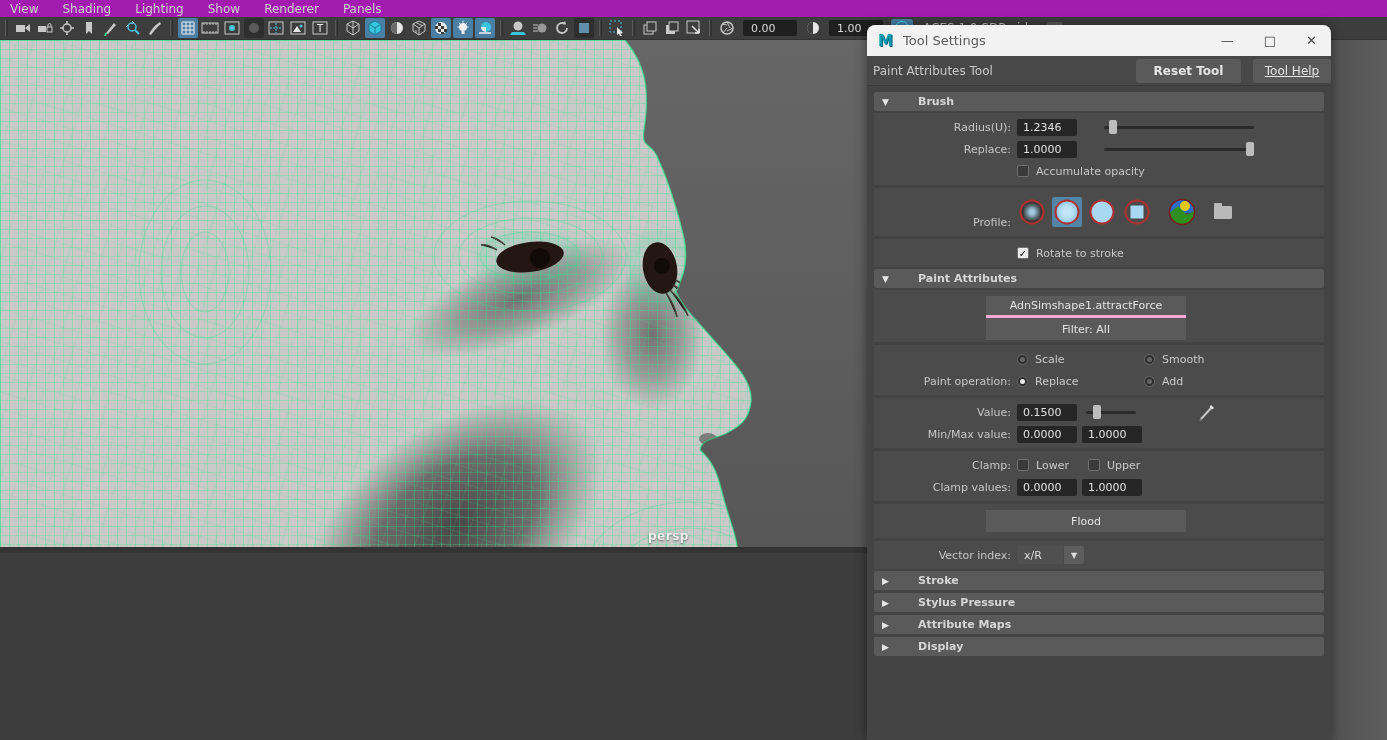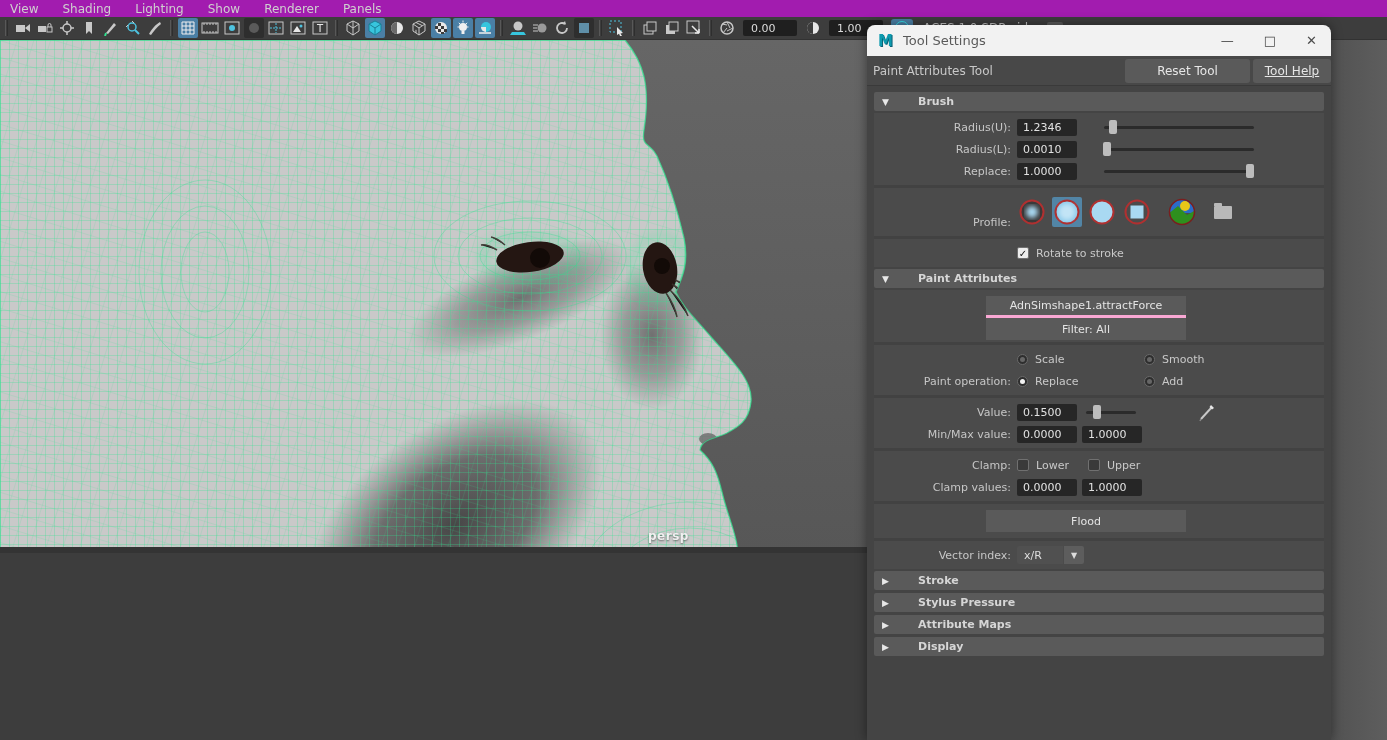--- a/index.html
+++ b/index.html
@@ -30,21 +30,21 @@
   .right-gutter { position:absolute; left:1331px; top:26px; width:56px; height:714px; background:linear-gradient(90deg,#525252,#5e5e5e); z-index:1; }
 
   
   .toolwin { position:absolute; left:867px; top:25px; width:464px; height:715px; background:#444444; border-radius:8px 8px 0 0; box-shadow:0 0 12px rgba(0,0,0,.45); z-index:10; display:flex; flex-direction:column; }
   .titlebar { height:31px; background:#f2f2f2; border-radius:8px 8px 0 0; display:flex; align-items:center; padding:0 14px 0 10px; color:#5a5a5a; font-size:13px; }
   .mlogo { width:17px; height:17px; margin-right:9px; font-weight:bold; font-size:15px; color:#0d9aae; display:flex; align-items:center; justify-content:center; text-shadow:1px 1px 0 #0a5f74; }
   .wincontrols { margin-left:auto; display:flex; gap:30px; color:#4a4a4a; font-size:13px; }
   .wincontrols span { cursor:default; }
   .toolhead { height:30px; background:#484848; border-bottom:1px solid #3a3a3a; display:flex; align-items:center; padding-left:6px; font-size:12px; color:#c8c8c8; }
   .toolhead .btn { height:24px; background:#5a5a5a; border-radius:3px; color:#e6e6e6; display:flex; align-items:center; justify-content:center; font-size:12px; }
-  .btn-reset { width:125px; margin-left:auto; margin-right:3px; }
+  .btn-reset { width:105px; margin-left:auto; margin-right:12px;font-weight:bold; }
   .btn-help  { width:78px;text-decoration:underline; }
 
   .panelbody { flex:1; background:#444444; padding:6px 7px 0 7px; overflow:hidden; }
   .sechead { height:19px; background:#5a5a5a; border-radius:2px; display:flex; align-items:center; padding-left:8px; margin-bottom:2px; font-weight:bold; color:#d6d6d6; }
   .sechead .arrow { width:22px; color:#e8e8e8; font-size:9px; }
   .sechead .slabel { margin-left:14px; }
   .collapsed-stack .sechead { margin-bottom:3px; }
   .secbody { background:#4b4b4b; border-radius:1px; margin-bottom:2px; }
   .group { background:#4b4b4b; padding:3px 0; }
   .gdiv { height:3px; background:#424242; }
@@ -404,34 +404,31 @@
       <div class="group">
         <div class="row">
           <span class="rlabel">Radius(U):</span>
           <div class="field">1.2346</div>
           <div class="slider">
               <div class="track"></div>
               <div class="handle" style="left: 6%;"></div>
             </div>
         </div>
         <div class="row">
-          <span class="rlabel">Radius(L):</span>
-          <div class="field">0.0010</div>
-          <div class="slider">
-              <div class="track"></div>
-              <div class="handle" style="left: 2%;"></div>
-            </div>
-        </div>
-        <div class="row">
           <span class="rlabel">Replace:</span>
           <div class="field">1.0000</div>
           <div class="slider">
               <div class="track"></div>
               <div class="handle" style="left: 97%;"></div>
             </div>
+        </div>
+        <div class="row">
+          <span class="rlabel"></span>
+          <div class="checkbox"></div>
+          <span>Accumulate opacity</span>
         </div>
       </div>
       <div class="gdiv"></div>
       <div class="group">
         <div class="profrow">
           <span class="rlabel" style="align-self:flex-end; padding-bottom:4px;">Profile:</span>
           <div class="prof">
               <svg width="26" height="26">
                 <circle cx="13" cy="13" r="11.5" fill="#3a3a3a" stroke="#b03030" stroke-width="2"></circle>
                 <circle cx="13" cy="13" r="6" fill="#a9d9f2" filter="url(#pblur)"></circle>

